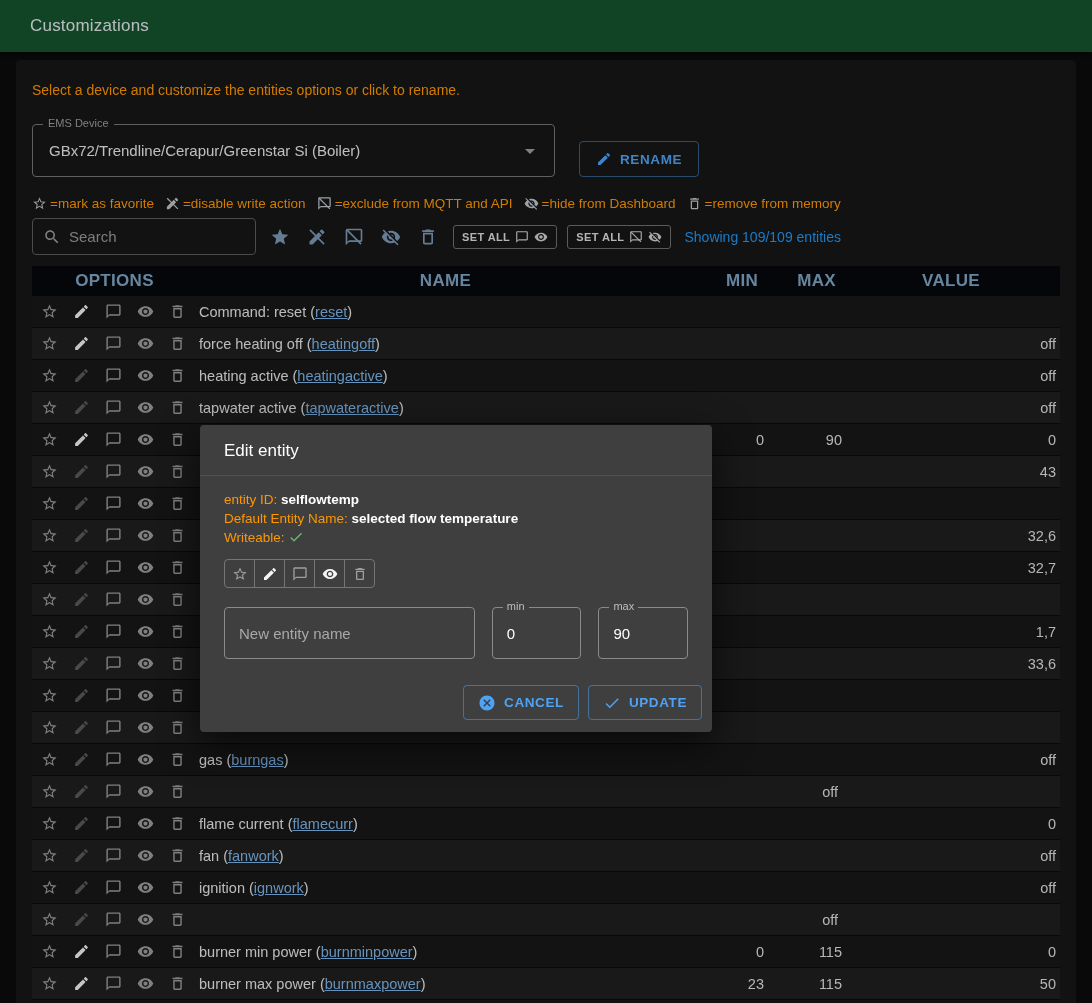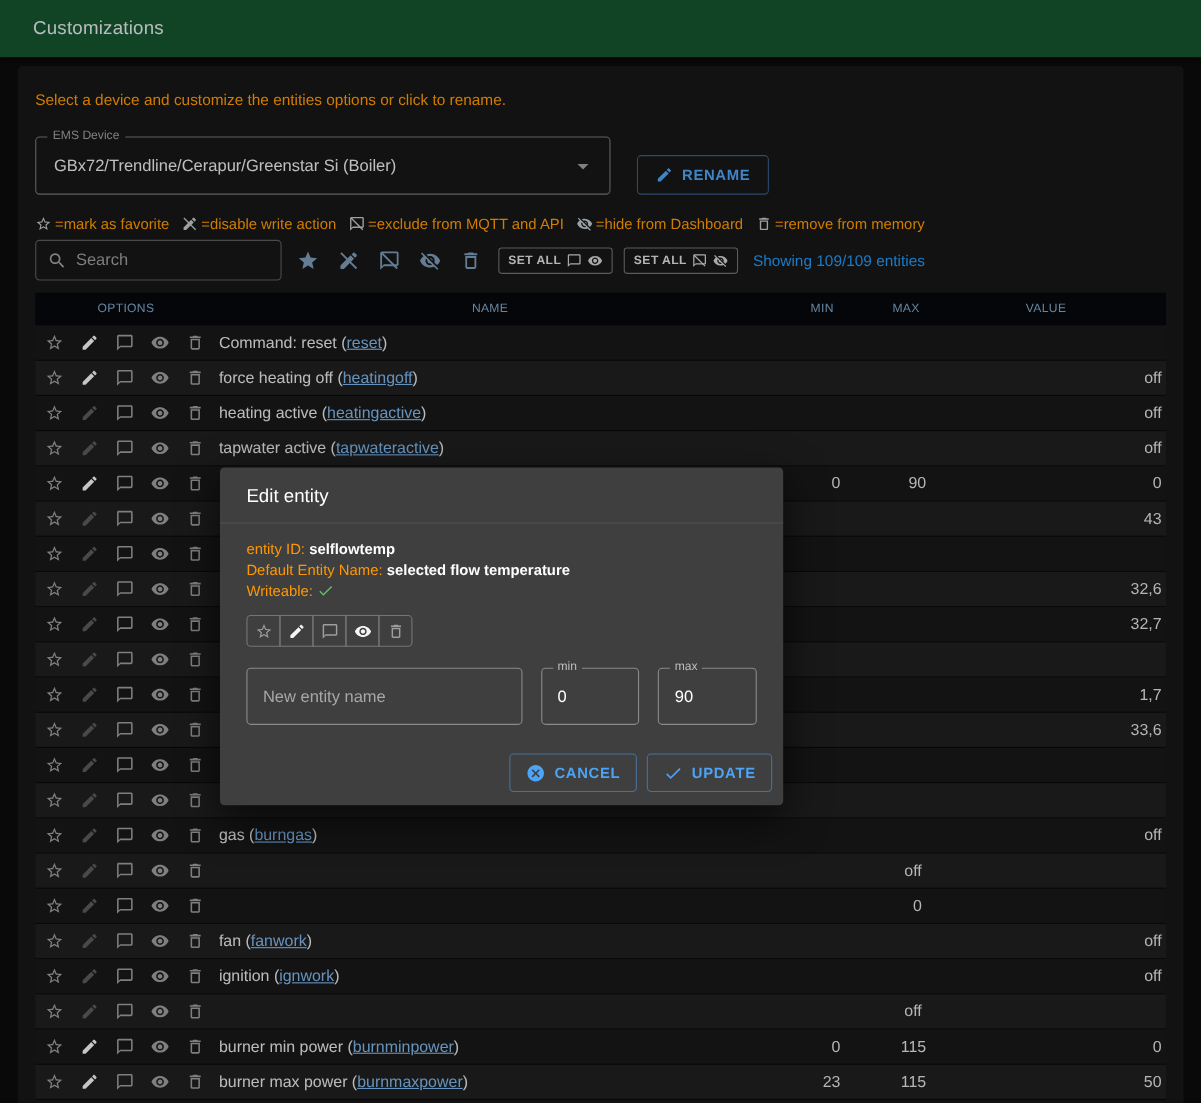--- a/index.html
+++ b/index.html
@@ -51,21 +51,21 @@
   .filter-btn{ background:none; border:none; color:#7b98b5; width:20px; height:20px;
                padding:0; cursor:pointer; }
   .setall{ height:24px; border:1px solid #6f6f6f; border-radius:3px; color:#dcdcdc;
            font-size:11px; font-weight:700; letter-spacing:.4px; padding:0 8px; gap:5px; }
   .setall .icon{ color:#cfcfcf; }
   .setall + .setall{ margin-left:10px; }
   .showing{ margin-left:13px; color:var(--accent); font-size:14px; }
 
   .thead,.tr{ display:grid; grid-template-columns:165px 1fr 70px 78px 218px; align-items:center; }
   .thead{ height:30px; background:#06080c; }
-  .th{ color:var(--table-head); font-size:11px; font-weight:400; letter-spacing:.3px; text-align:center; }
+  .th{ color:var(--table-head); font-size:17px; font-weight:700; letter-spacing:.3px; text-align:center; }
   .th-min,.th-max{ text-align:right; padding-right:6px; }
   .tr{ height:32px; border-bottom:1px solid #0a0a0a; }
   .tr.odd{ background:#181818; } .tr.even{ background:#1f1f1f; }
   .td-options{ display:flex; align-items:center; gap:15px; padding-left:9px; }
   .rowicon{ color:#9c9c9c; cursor:pointer; }
   .rowicon.on{ color:#f2f2f2; }
   .rowicon.dim{ color:#595959; }
   .td-name{ color:#e4e4e4; font-size:14.5px; padding-left:2px; white-space:nowrap; overflow:hidden; }
   .entity-link{ color:var(--link); text-decoration:underline; cursor:pointer; }
   .td-min,.td-max,.td-value{ text-align:right; color:#dedede; font-size:14.5px; }
@@ -803,20 +803,21 @@
                 <svg viewBox="0 0 24 24">
                   <path d="M12 4.5C7 4.5 2.73 7.61 1 12c1.73 4.39 6 7.5 11 7.5s9.27-3.11 11-7.5c-1.73-4.39-6-7.5-11-7.5zM12 17c-2.76 0-5-2.24-5-5s2.24-5 5-5 5 2.24 5 5-2.24 5-5 5zm0-8c-1.66 0-3 1.34-3 3s1.34 3 3 3 3-1.34 3-3-1.34-3-3-3z"></path>
                 </svg>
               </span>
       <span class="icon i17 rowicon">
                 <svg viewBox="0 0 24 24">
                   <path d="M6 19c0 1.1.9 2 2 2h8c1.1 0 2-.9 2-2V7H6v12zM8 9h8v10H8V9zm7.5-5-1-1h-5l-1 1H5v2h14V4h-3.5z"></path>
                 </svg>
               </span>
     </div>
+    <div class="td td-name">flame current (<span class="entity-link">flamecurr</span>)</div>
     <div class="td td-min"></div>
     <div class="td td-max"></div>
     <div class="td td-value">0</div>
   </div>
           <div class="tr even">
     <div class="td td-options">
       <span class="icon i17 rowicon">
                 <svg viewBox="0 0 24 24">
                   <path d="M22 9.24l-7.19-.62L12 2 9.19 8.63 2 9.24l5.46 4.73L5.82 21 12 17.27 18.18 21l-1.63-7.03L22 9.24zM12 15.4l-3.76 2.27 1-4.28-3.32-2.88 4.38-.38L12 6.1l1.71 4.04 4.38.38-3.32 2.88 1 4.28L12 15.4z"></path>
                 </svg>

